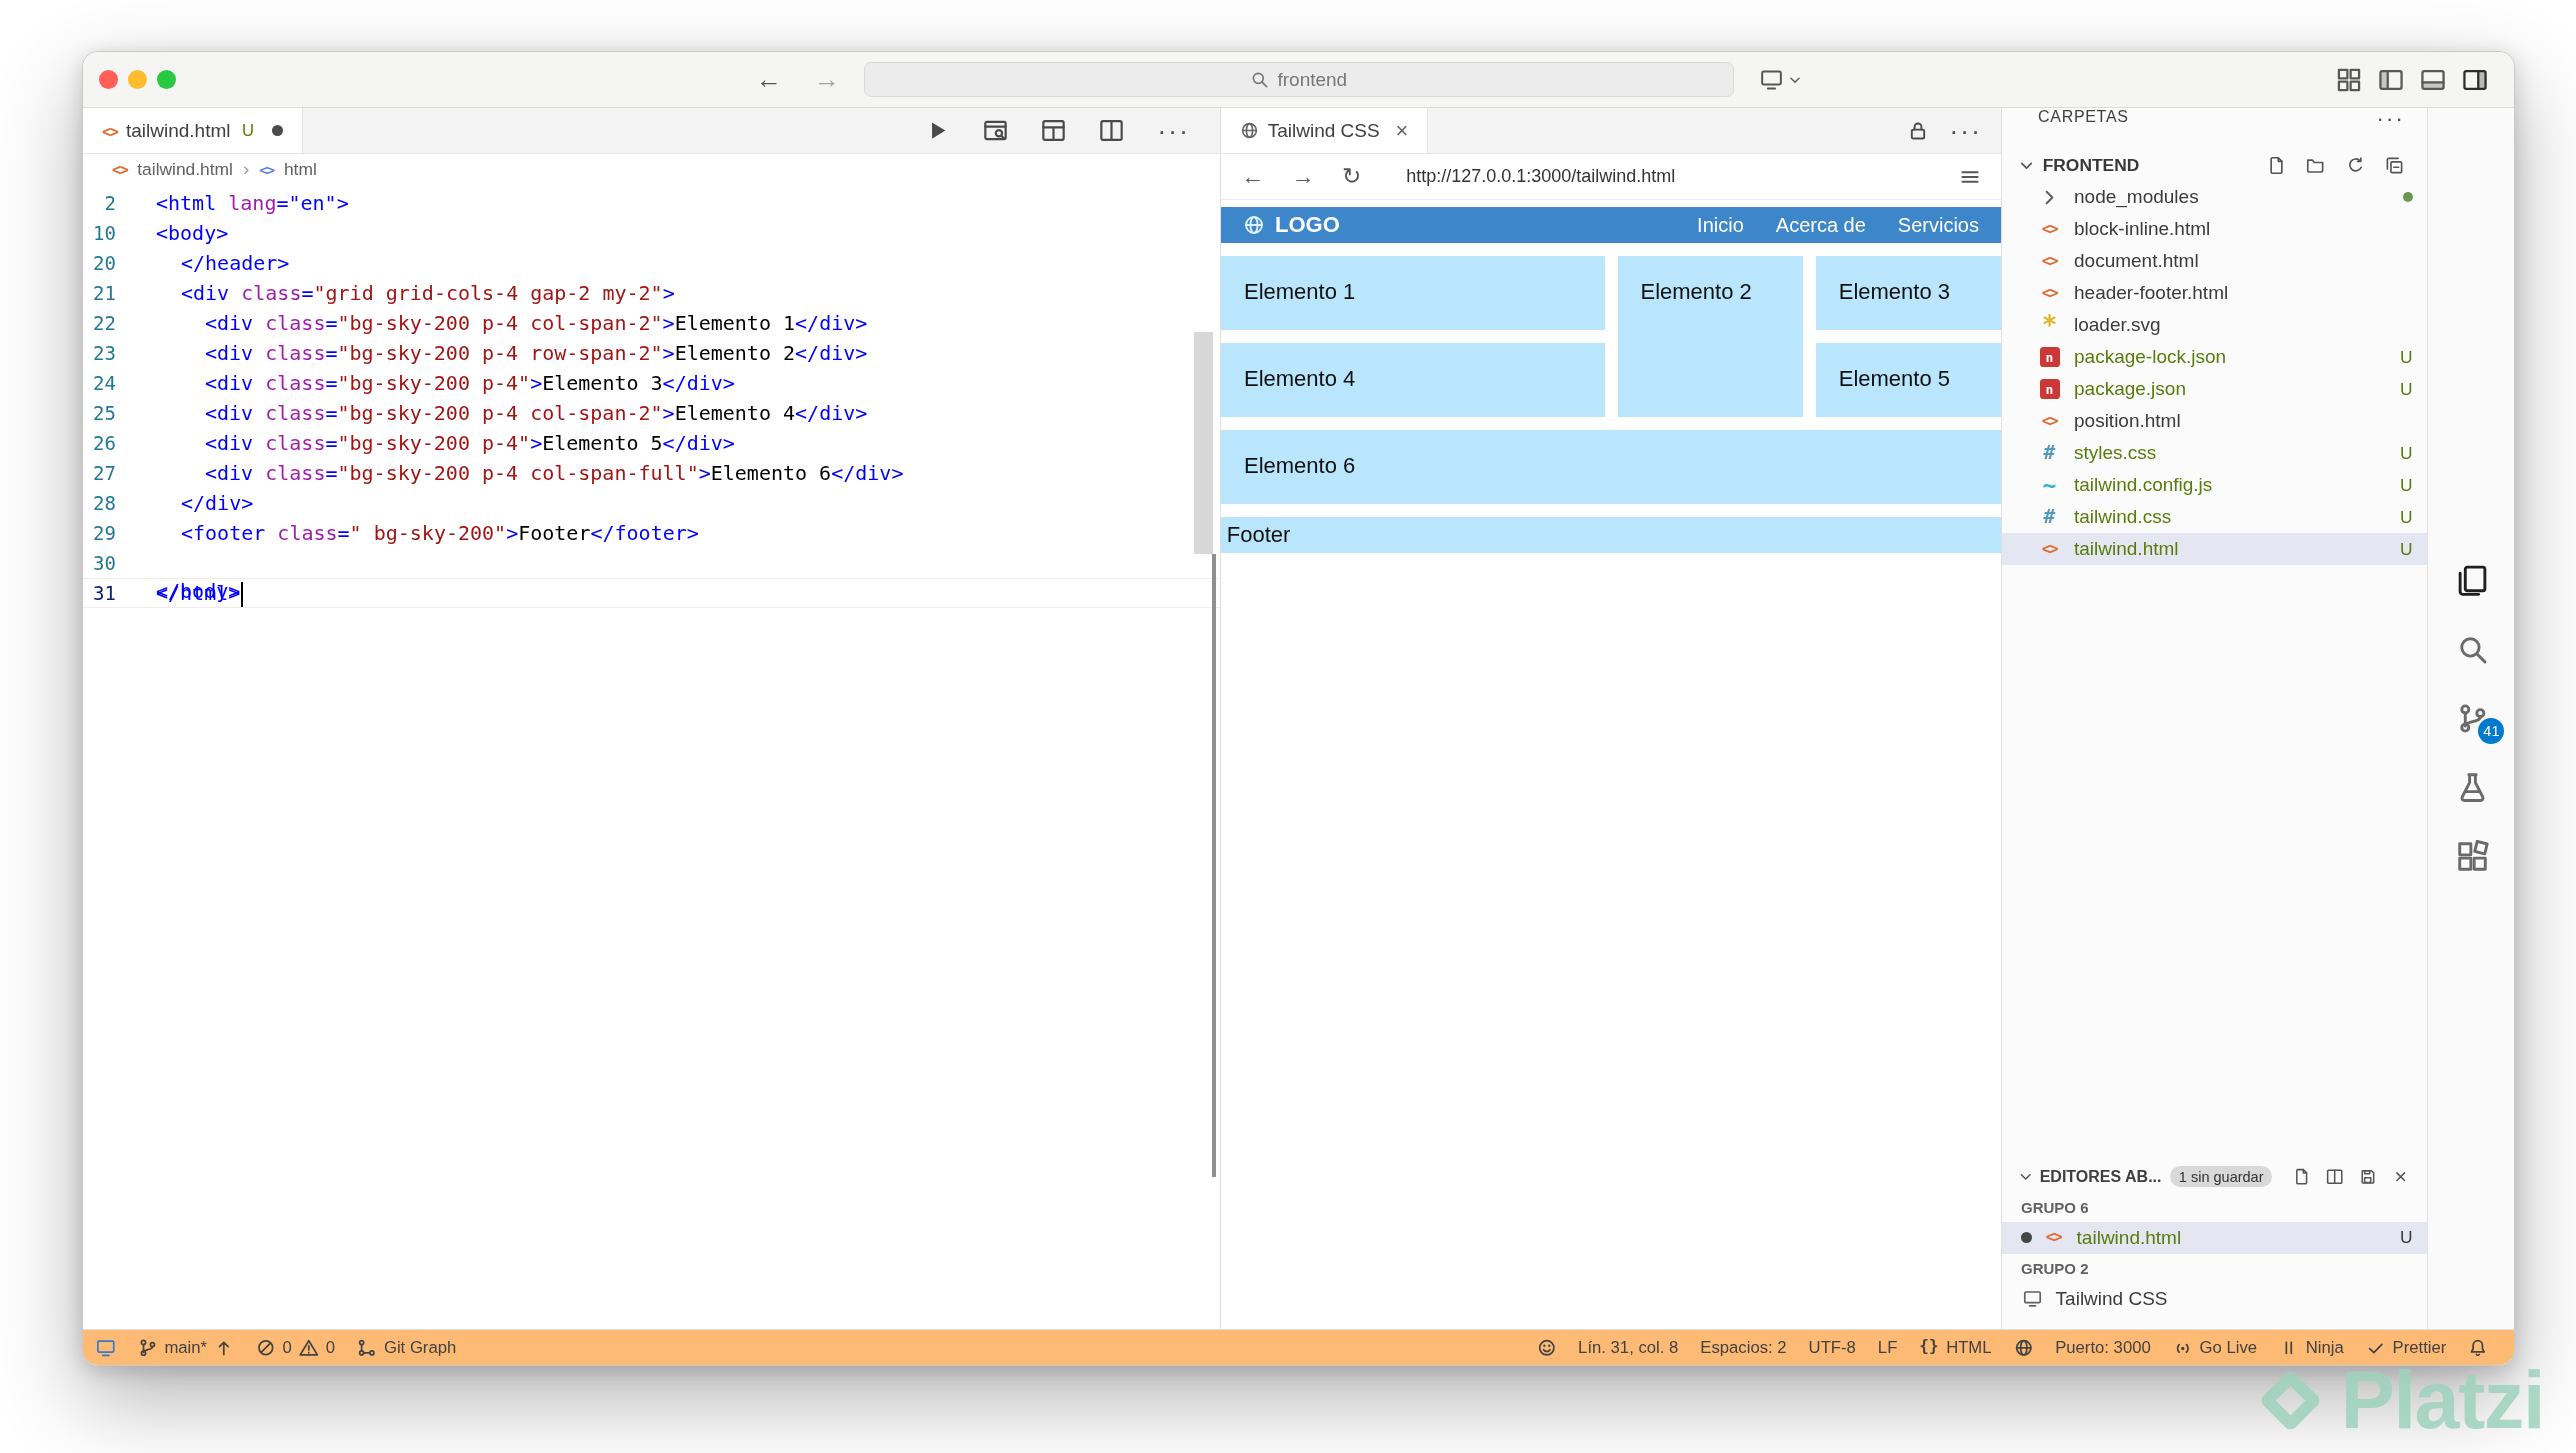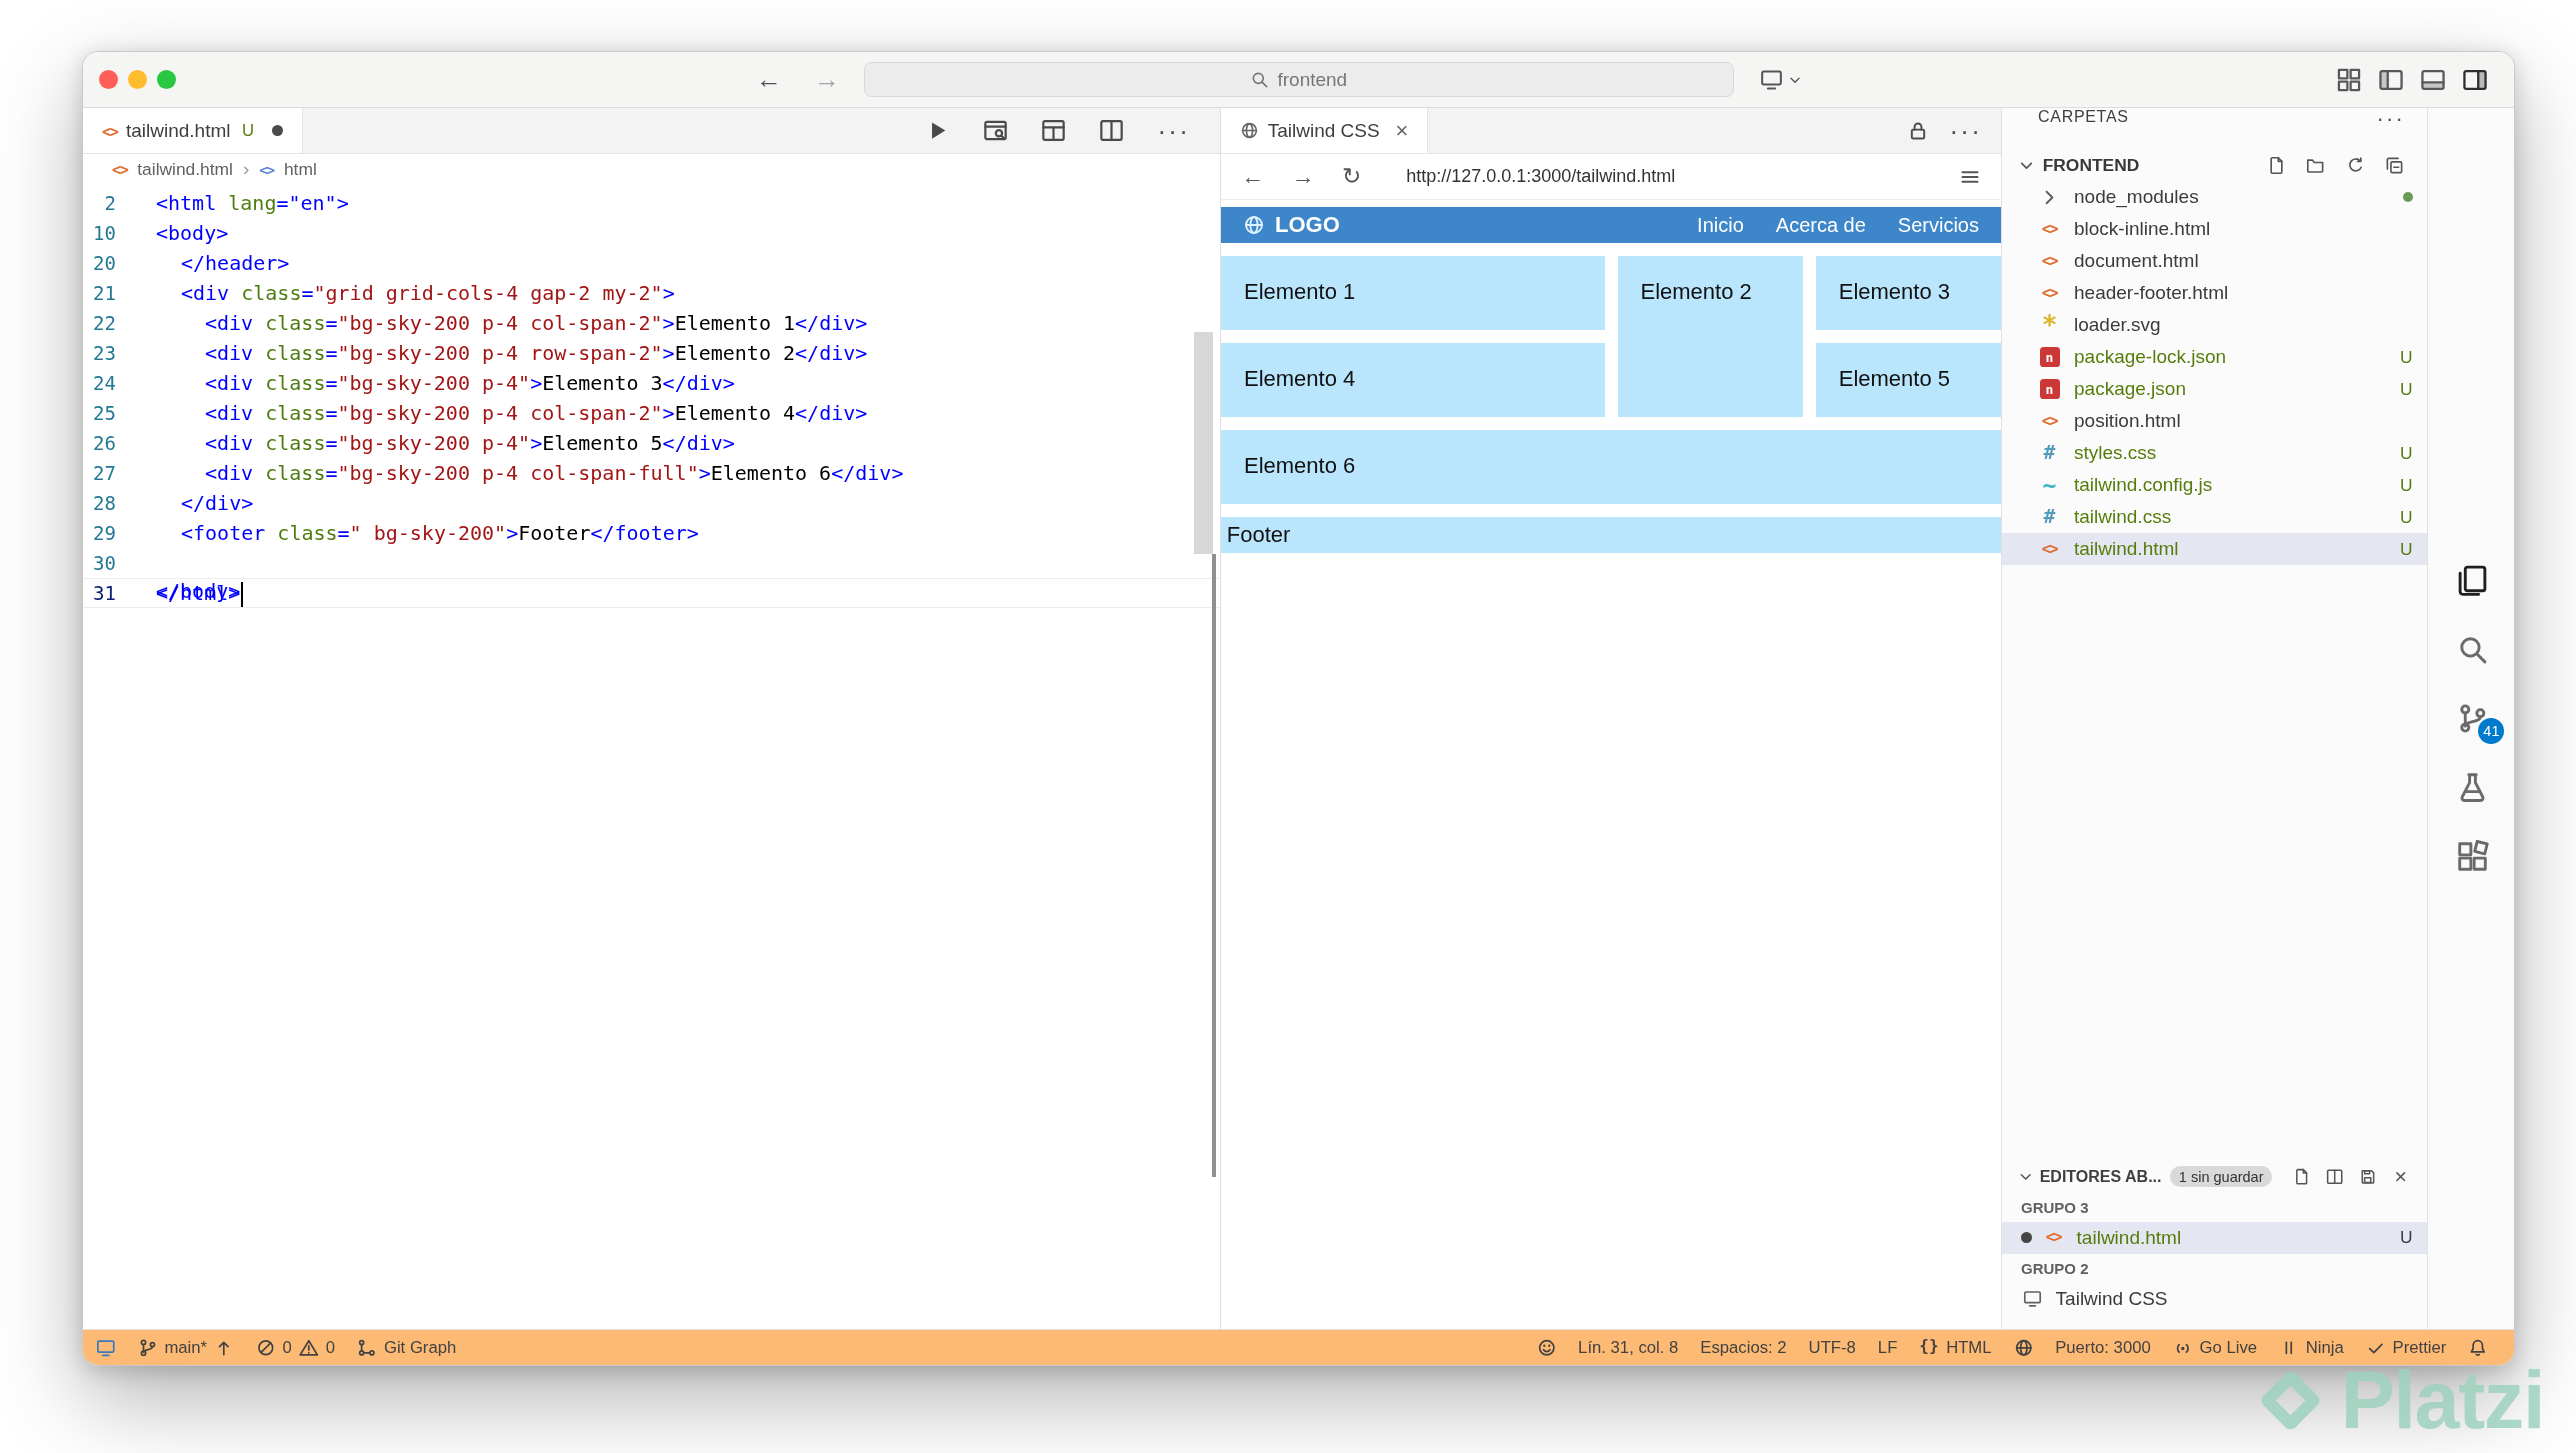--- a/index.html
+++ b/index.html
@@ -39,21 +39,21 @@
   .dirty-dot{width:11.6px;height:11.6px;border-radius:50%;background:#4b4b4b;margin-left:8.7px}
   .tab-actions{margin-left:auto;display:flex;align-items:center;gap:33px;padding-right:30px;color:#4a4a4a}
   .tab-actions .icn{width:25px;height:25px}
   .more-dots{font-size:26px;letter-spacing:2.2px;color:#4a4a4a;line-height:1}
   .breadcrumb{height:30px;display:flex;align-items:center;gap:10px;padding-left:29px;font-size:17.4px;color:#616161;background:#fff;flex:0 0 auto}
   .crumb-sep{color:#9a9a9a;font-size:19px}
   .code-wrap{flex:1;position:relative;padding-top:4.3px;font-family:"DejaVu Sans Mono",monospace;font-size:20px}
   .code-line{display:flex;height:30px;line-height:30px;white-space:pre}
   .gutter{width:33px;text-align:right;color:#237893;flex:0 0 auto;font-size:19px}
   .code-text{margin-left:40px}
-  .seg-t{color:#0000ff}.seg-a{color:#4d7c0f}.seg-s{color:#a31515}.seg-sb{color:#0000ff}.seg-x{color:#000}
+  .seg-t{color:#0000ff}.seg-a{color:#a21caf}.seg-s{color:#a31515}.seg-sb{color:#0000ff}.seg-x{color:#000}
   .code-line.current{box-shadow:inset 0 0.7px 0 #e8e8e8, inset 0 -0.7px 0 #e8e8e8}
   .code-line.current .gutter{color:#0b216f}
   .cursor{display:inline-block;width:2.2px;height:25px;background:#000;vertical-align:middle;margin-left:0.7px}
   .scrollbar-slider{position:absolute;right:7.2px;top:148px;width:19px;height:222px;background:rgba(110,110,110,.28)}
   .sash-line{position:absolute;right:3.6px;top:370px;width:4.3px;height:623px;background:#8f8f8f}
 
   
   .preview-group{width:782px;border-left:0.7px solid #e0e0e0;border-right:0.7px solid #e0e0e0;display:flex;flex-direction:column;background:#fff;flex:0 0 auto}
   .tab-close{font-size:22px;color:#666;margin-left:7.2px}
   .preview-actions{margin-left:auto;display:flex;gap:20px;align-items:center;padding-right:19px;color:#4a4a4a}
@@ -485,21 +485,21 @@
                 </svg>
               </span>
             <span class="icn">
                 <svg viewBox="0 0 16 16" fill="none" stroke="currentColor" stroke-width="1.4" stroke-linecap="round" stroke-linejoin="round">
                   <path d="M4.5 4.5l7 7M11.5 4.5l-7 7"></path>
                 </svg>
               </span>
           </span>
         </div>
         <div>
-            <div class="grp-label">GRUPO 3</div>
+            <div class="grp-label">GRUPO 6</div>
             <div class="oe-row selected untracked">
               <span class="oe-dot"></span>
               <span class="licon">
                 <span class="fg html">&lt;&gt;</span>
               </span>
               <span class="oe-label">tailwind.html</span>
               <span class="git-badge">U</span>
             </div>
             <div class="grp-label">GRUPO 2</div>
             <div class="oe-row">

